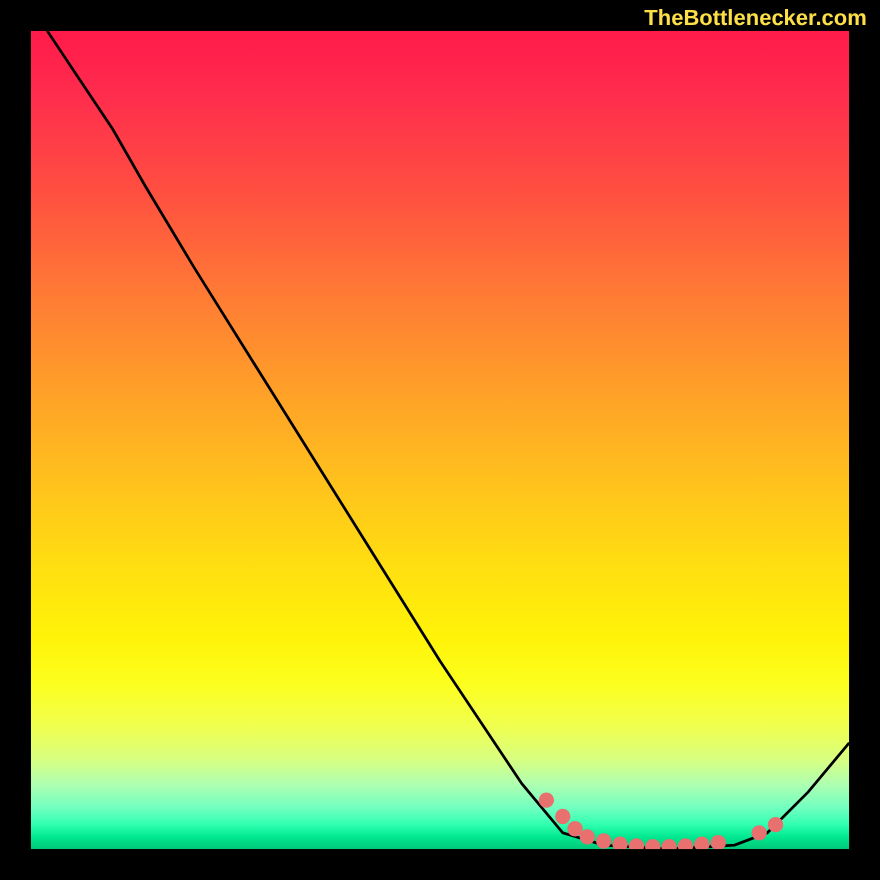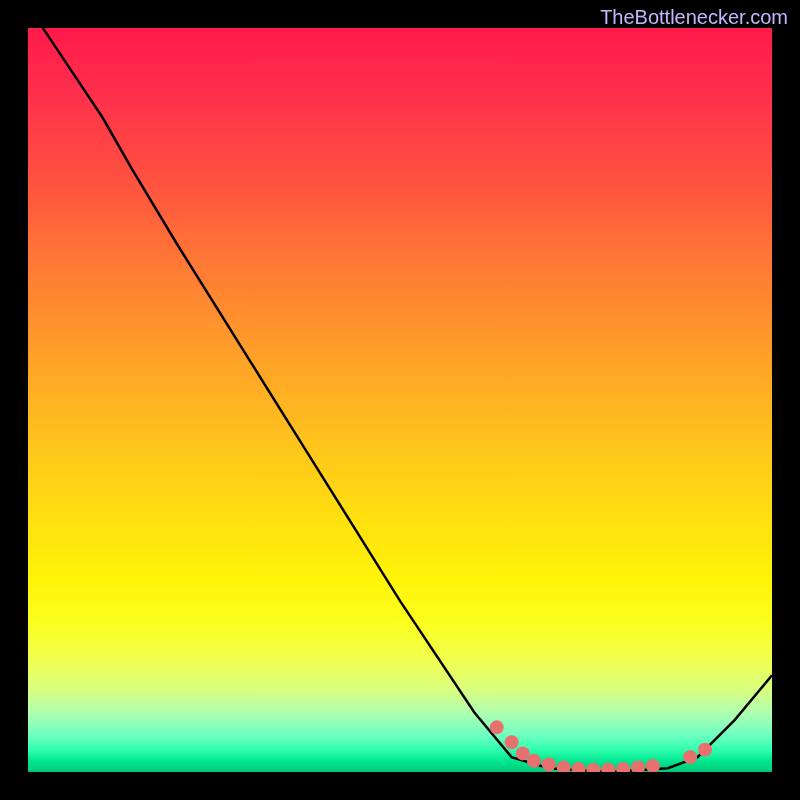--- a/index.html
+++ b/index.html
@@ -7,23 +7,23 @@
       width: 800px;
       height: 800px;
       background: #000;
       position: relative;
       font-family: Arial, sans-serif;
     }
     .watermark {
       position: absolute;
       top: 6px;
       right: 12px;
-      color: #c4b5fd;
+      color: #fde047;
       font-size: 20px;
-      font-weight: normal;
+      font-weight: bold;
       z-index: 10;
     }
     .plot-area {
       position: absolute;
       left: 28px;
       top: 28px;
       width: 744px;
       height: 744px;
       overflow: hidden;
     }

